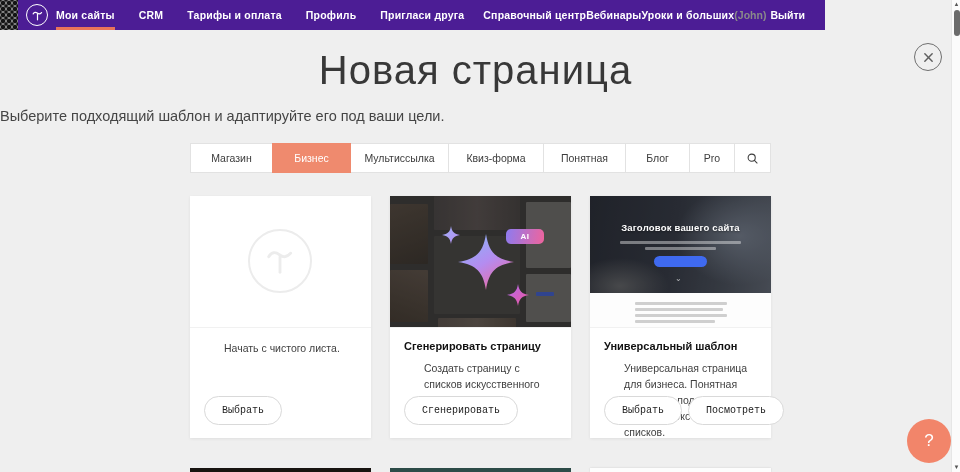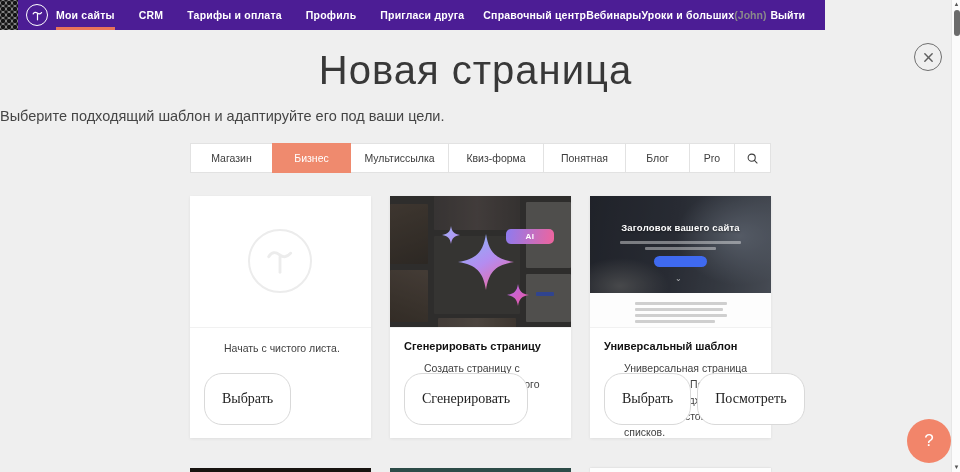--- a/index.html
+++ b/index.html
@@ -85,38 +85,38 @@
     box-shadow:0 1px 3px rgba(0,0,0,.07);
   }
   .card1{left:190px}.card2{left:390px}.card3{left:590px}
   .preview { position:relative; width:181px; height:132px; overflow:hidden; border-bottom:1px solid #f1f1f1; }
   .card-body { position:relative; height:110px; padding:12px 14px; }
   .card-title { font-size:11px; font-weight:700; color:#111; margin-bottom:8px; }
   .card-desc { font-size:10.5px; color:#3f3f3f; line-height:16px;padding-left:20px; }
   .card-buttons { position:absolute; left:14px; bottom:13px; display:flex; gap:6px; }
   .pill-btn {
     border:1px solid #d9d9d9; border-radius:18px; background:#fff;
-    font-size:14px; color:#222; padding:17px 17px; cursor:pointer; white-space:nowrap;
-    font-family:Liberation Serif, serif;
+    font-size:10px; color:#222; padding:8px 17px; cursor:pointer; white-space:nowrap;
+    font-family:Liberation Mono, monospace;
   }
 
   
   .blank-logo {
     position:absolute; left:58px; top:33px; width:64px; height:64px;
     border:2px solid #ececec; border-radius:50%;
     display:flex; align-items:center; justify-content:center;
   }
 
   
   .ai-preview { background:#3d3b3a; }
   .thumb { position:absolute; border-radius:1px; }
   .ai-overlay { position:absolute; inset:0; background:rgba(20,20,20,.35); }
   .star { position:absolute; }
   .ai-badge {
-    position:absolute; left:116px; top:33px; width:48px; height:15px; border-radius:5px;
+    position:absolute; left:116px; top:33px; width:38px; height:15px; border-radius:5px;
     background:linear-gradient(100deg,#8d7bf0,#ef649c);
     color:#fff; font-size:8px; font-weight:700; display:flex; align-items:center; justify-content:center;
     letter-spacing:.5px;
   }
 
   
   .tpl-hero {
     position:absolute; left:0; top:0; width:181px; height:97px;
     background:
       radial-gradient(90px 70px at 150px 40px, rgba(150,160,175,.85), rgba(150,160,175,0) 70%),

